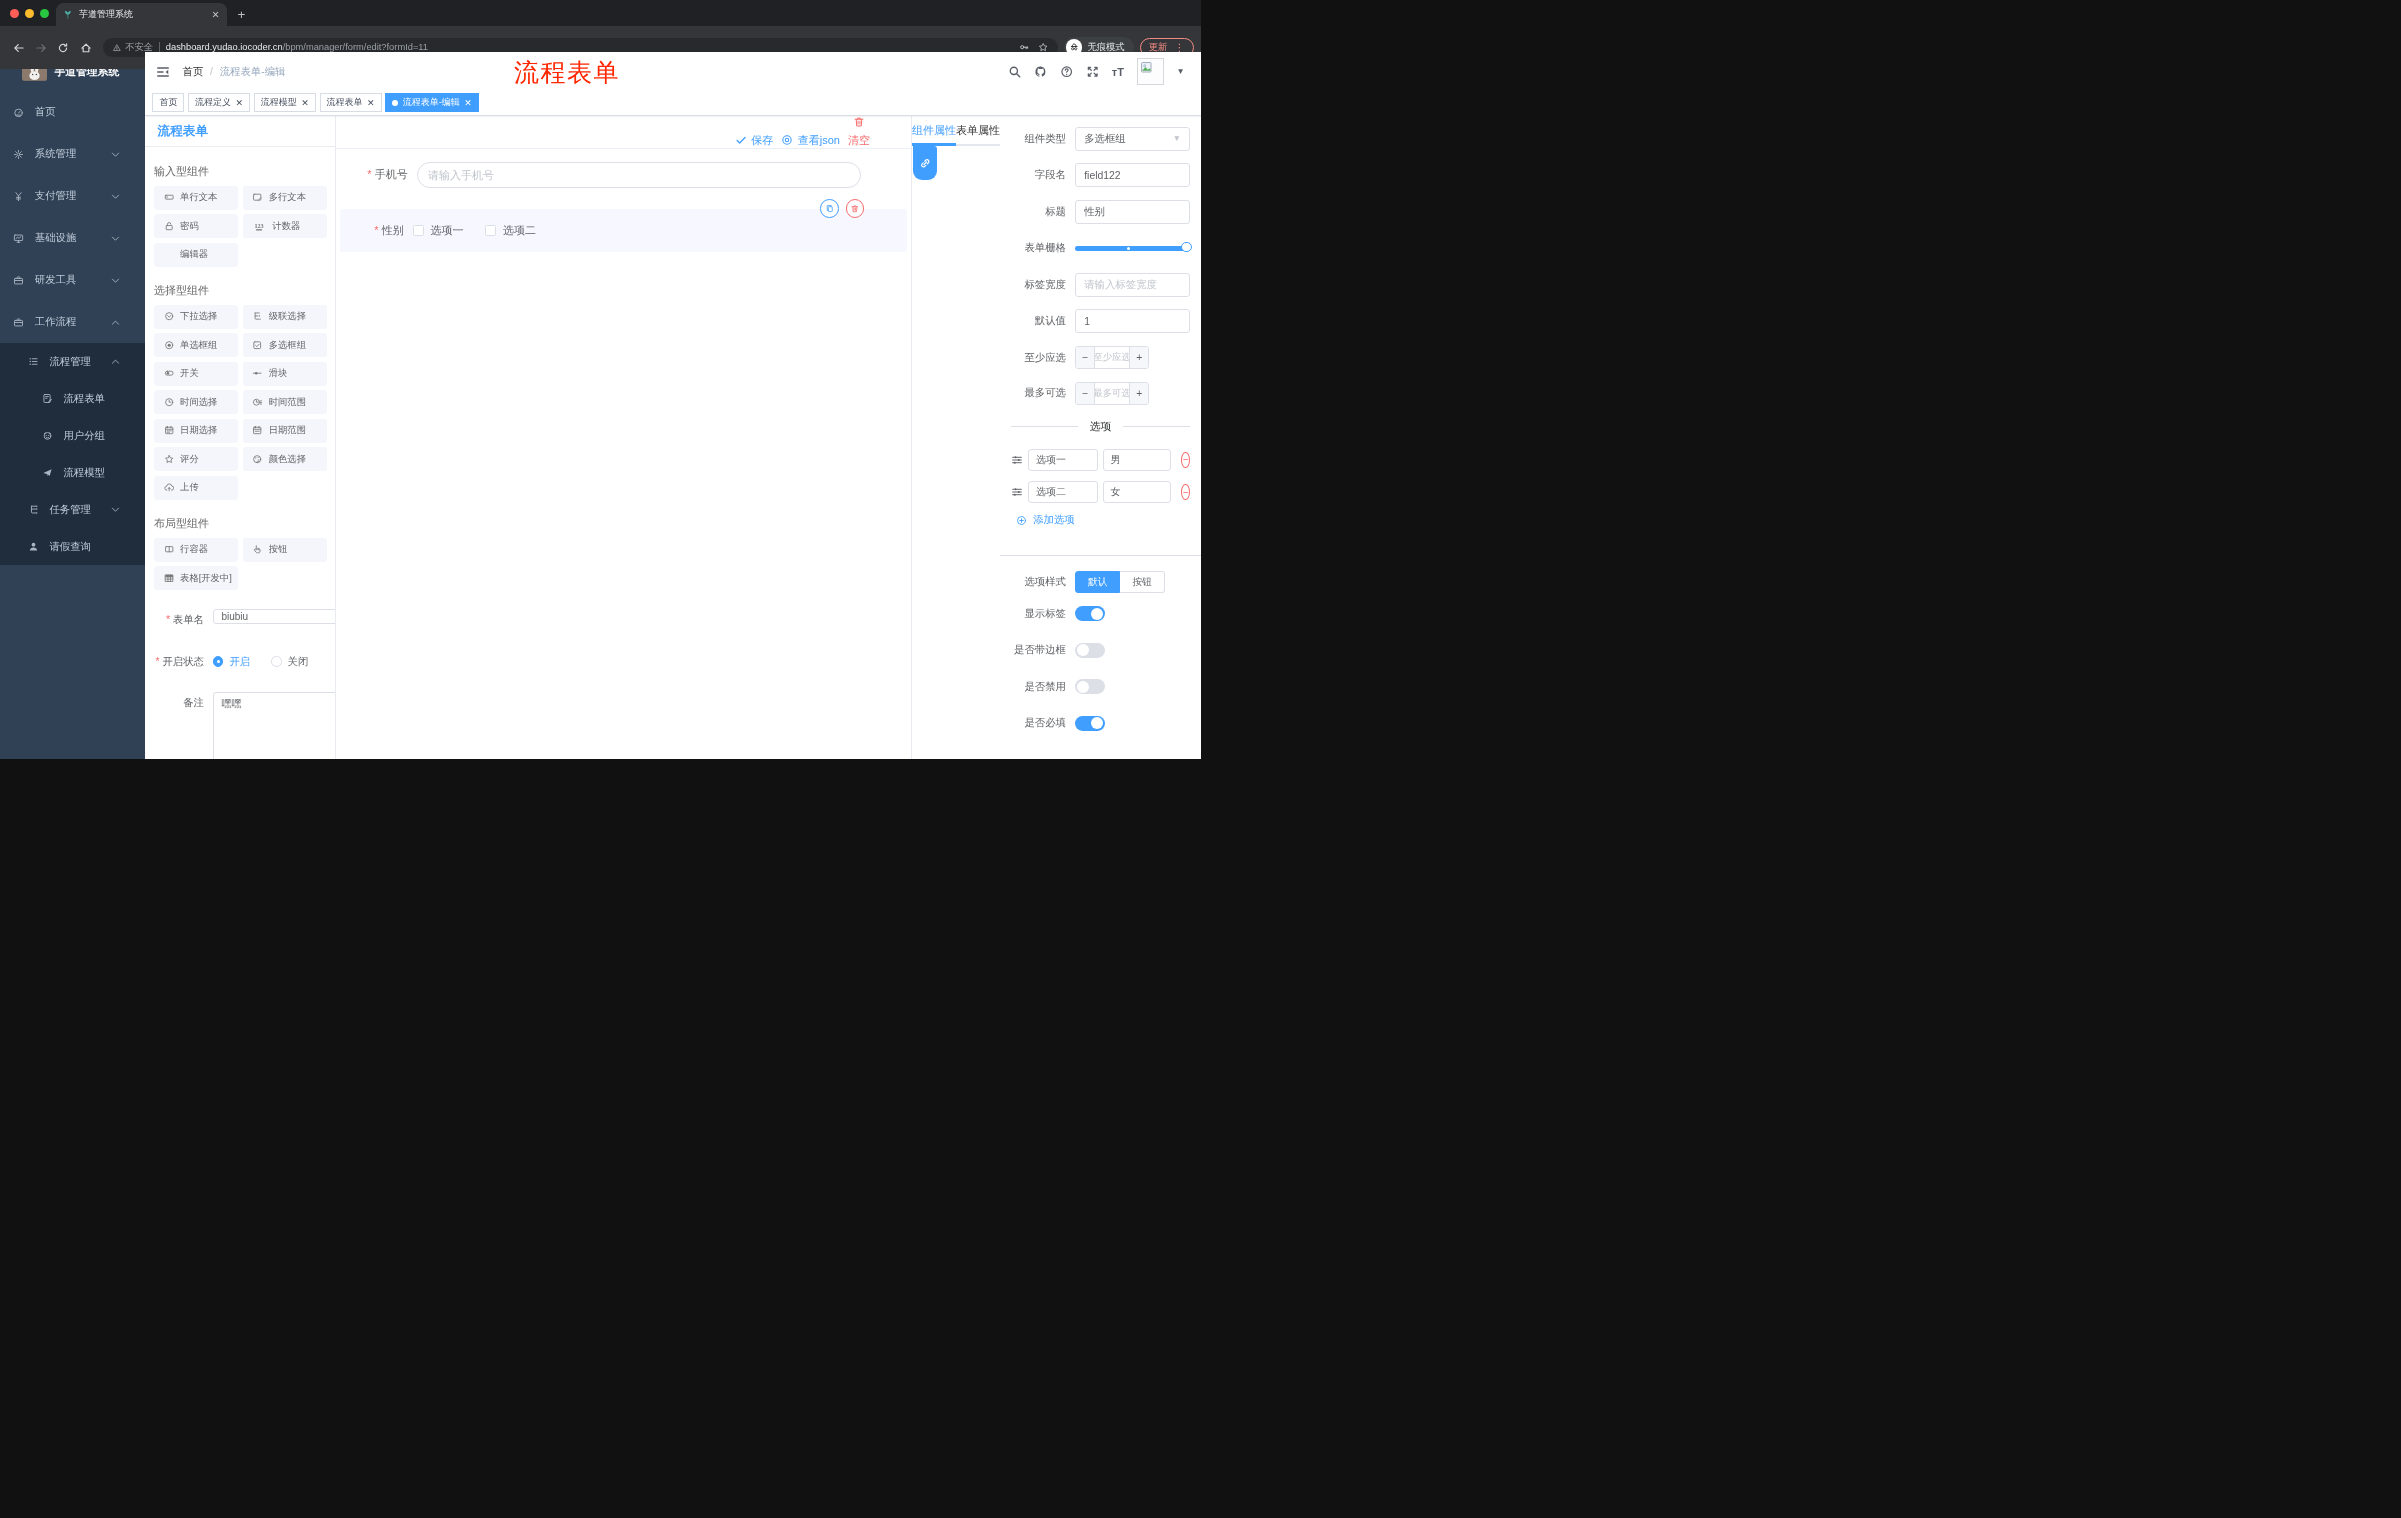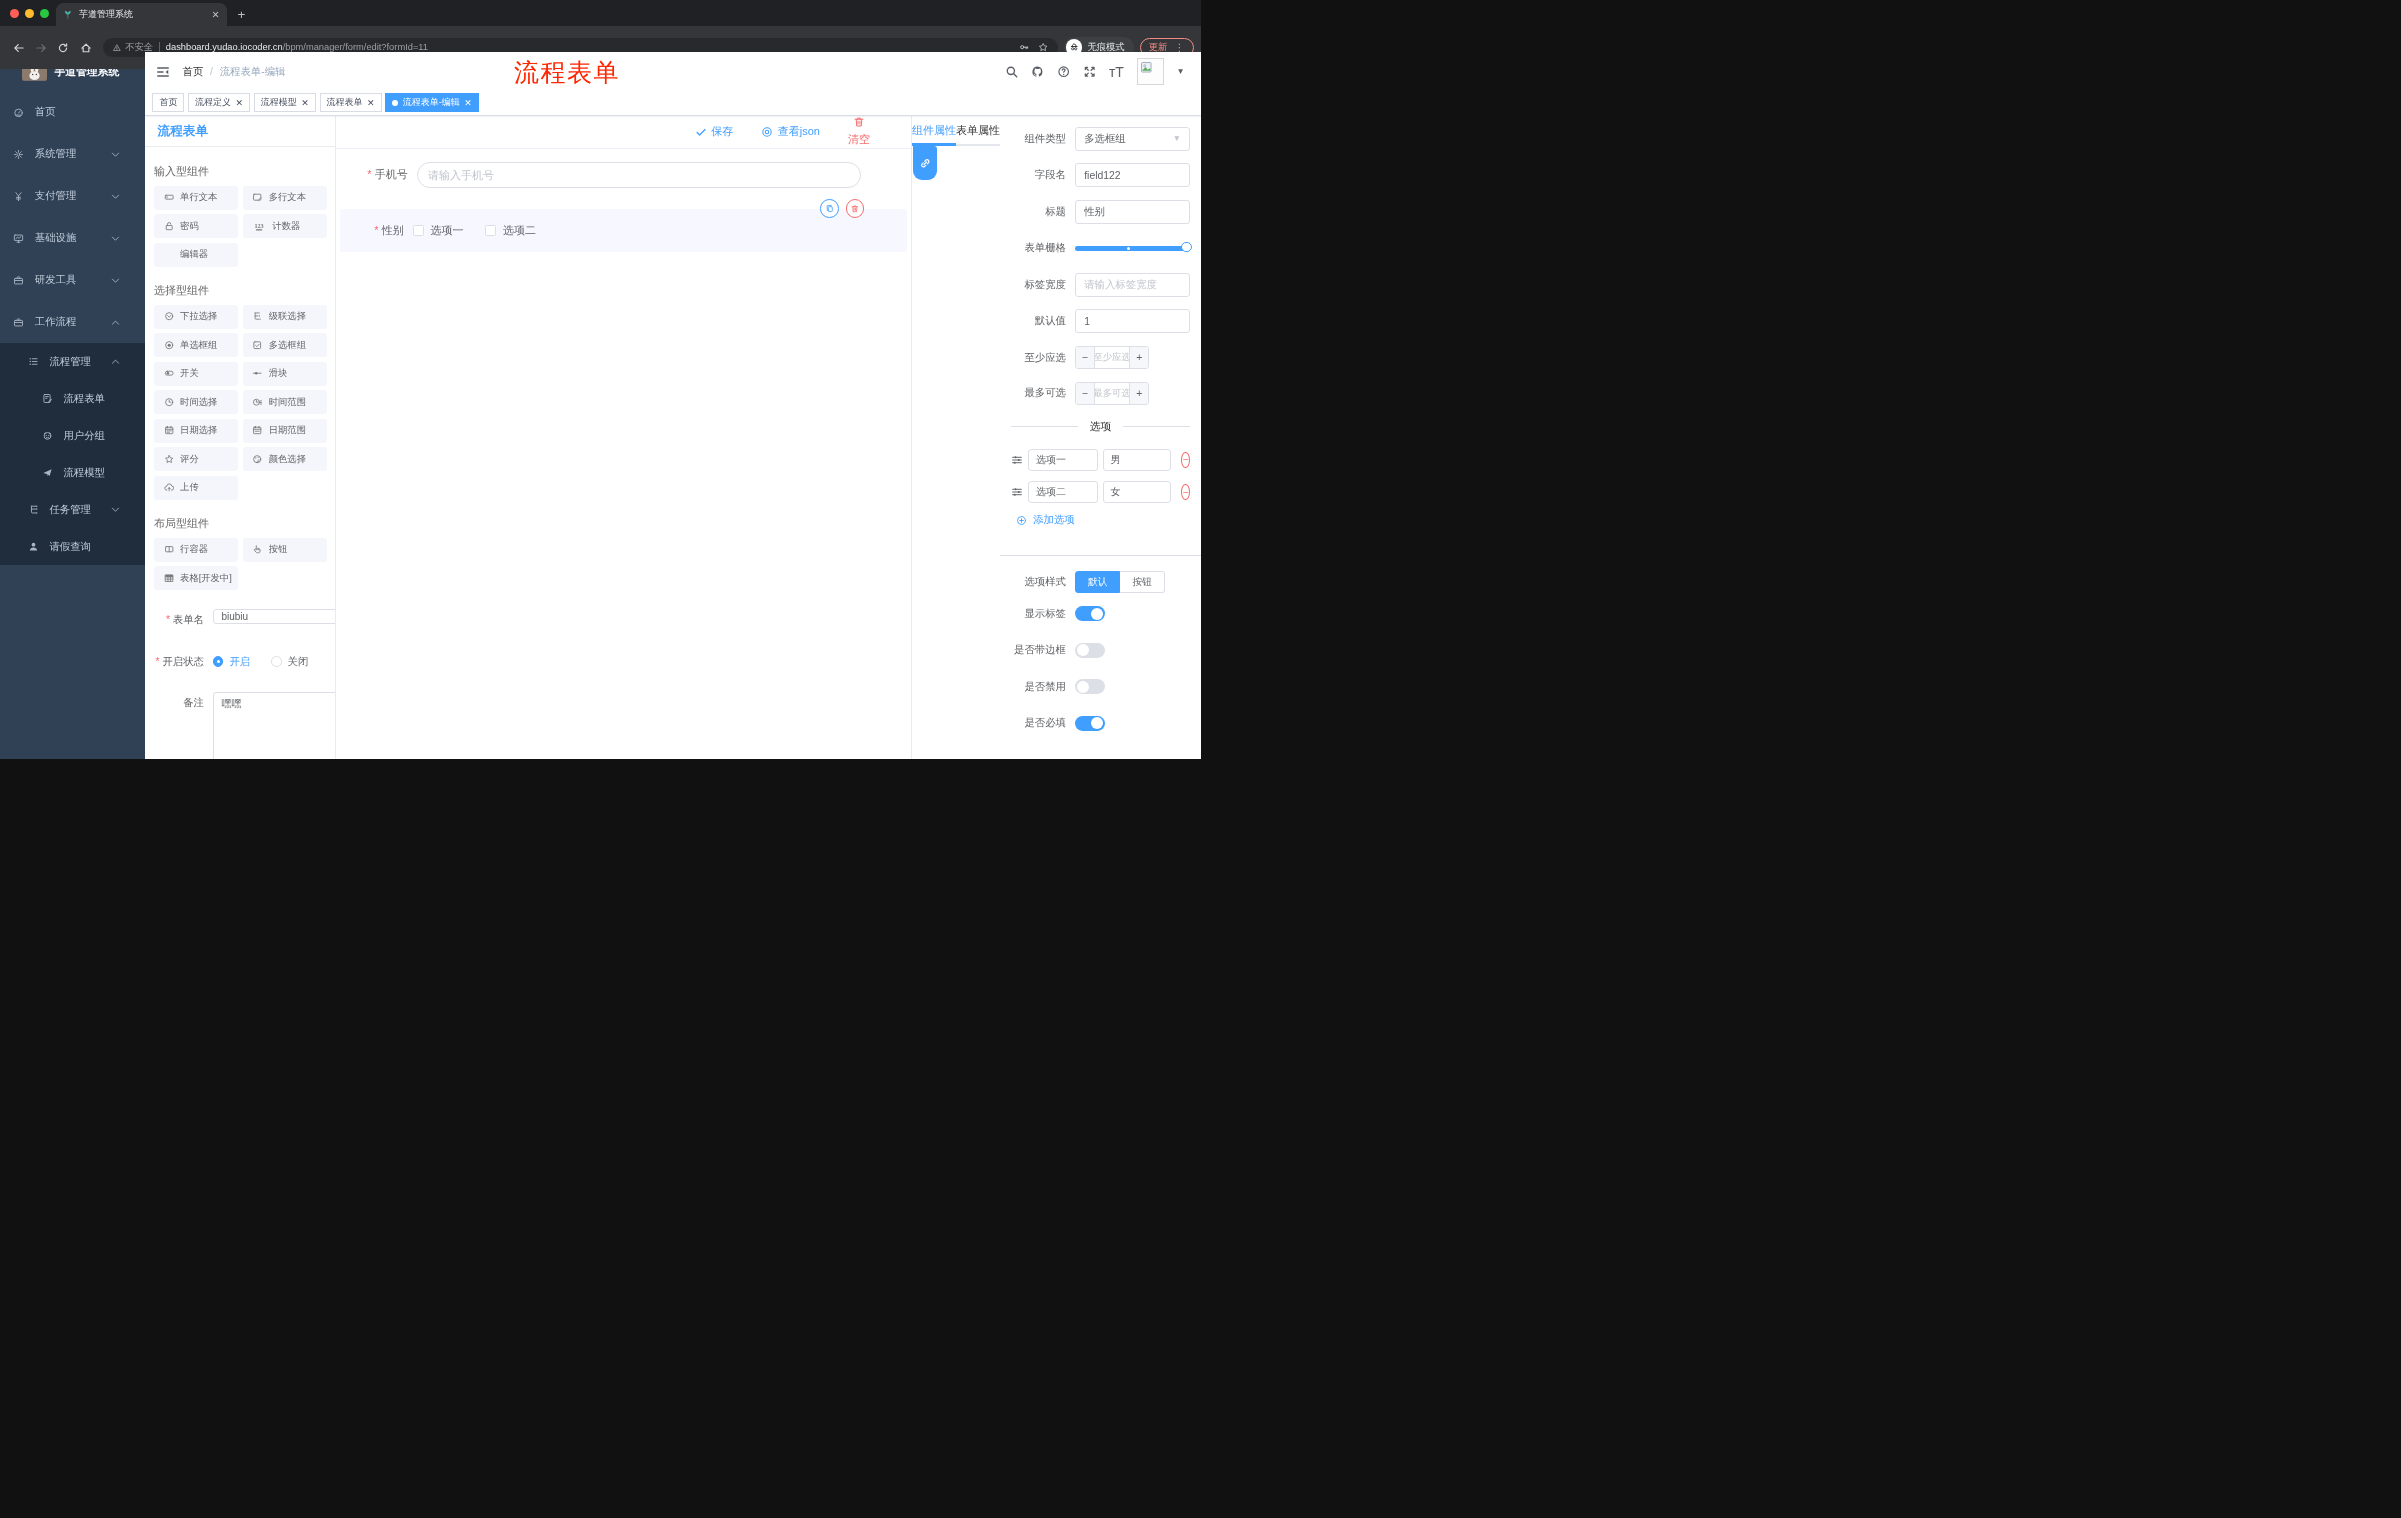--- a/index.html
+++ b/index.html
@@ -52,21 +52,21 @@
   .right-col { flex:1; display:flex; flex-direction:column; min-width:0; }
   .app-header { height:39px; background:#fff; display:flex; align-items:center; position:relative; padding-left:11px; }
   .hamburger { font-size:14px; color:#5a5e66; cursor:pointer; }
   .breadcrumb { display:flex; align-items:center; gap:6.7px; margin-left:12.6px; font-size:10.4px; }
   .bc-home { color:#303133; cursor:pointer; }
   .bc-sep { color:#c0c4cc; }
   .bc-cur { color:#97a8be; }
   .annotation { position:absolute; left:369px; top:3.7px; color:#ff2600; font-size:25px; letter-spacing:1.5px; }
   .hdr-icons { margin-left:auto; display:flex; align-items:center; gap:12.6px; padding-right:16.3px; }
   .hdr-icons .ic { font-size:13.4px; color:#5a5e66; cursor:pointer; }
-  .tT { font-size:14px; font-weight:normal; color:#5a5e66; cursor:pointer; }
+  .tT { font-size:11px; font-weight:bold; color:#5a5e66; cursor:pointer; }
   .avatar { width:27.5px; height:27.5px; border:0.7px solid #d4d7dc; background:#fdfdfd; display:flex;
     align-items:flex-start; justify-content:flex-start; padding:2.2px; cursor:pointer; }
   .avatar .ic { font-size:12.6px; color:#9aa7b5; }
   .caret { font-size:8.2px; color:#5a5e66; cursor:pointer; }
 
   .app-tabbar { height:24.5px; background:#fff; border-bottom:0.7px solid #d8dce5;
     box-shadow:0 0.7px 2.2px rgba(0,0,0,.10); display:flex; align-items:center; padding-left:7.4px; gap:3.7px; position:relative; z-index:2; }
   .tag { height:19.3px; border:0.7px solid #d8dce5; background:#fff; color:#495060; font-size:9px;
     padding:0 6px; display:flex; align-items:center; gap:4.5px; cursor:pointer; }
   .tag .x { font-size:9px; color:inherit; }
@@ -101,22 +101,22 @@
   .radio-item.sel { color:#409EFF; }
   .radio-item.sel .rdot { background:#409EFF; border-color:#409EFF; }
   .radio-item.sel .rdot::after { content:""; position:absolute; left:3px; top:3px; width:3px; height:3px;
     border-radius:50%; background:#fff; }
   .lp-textarea { flex:1; height:74px; border:0.7px solid #dcdfe6; border-radius:3px; padding:4.5px 7.4px;
     font-size:10px; color:#606266; resize:none; outline:none; font-family:inherit; position:relative; }
   .ta-wrap { flex:1; position:relative; }
 
   
   .center-panel { flex:1; display:flex; flex-direction:column; min-width:0; }
-  .canvas-toolbar { height:33px; border-bottom:0.7px solid #ebeef5; display:flex; align-items:center;
-    justify-content:flex-end; gap:28px; padding-right:41px; font-size:11px; flex-shrink:0; }
+  .canvas-toolbar { height:33px; border-bottom:0.7px solid #ebeef5; display:flex; align-items:flex-end;
+    justify-content:flex-end; gap:8px; padding-right:41px; font-size:11px; flex-shrink:0; }
   .tool { color:#409EFF; display:flex; align-items:center; gap:4.5px; cursor:pointer; }
   .tool .ic { font-size:12px; }
   .tool.danger { color:#F56C6C;flex-direction:column; }
   .canvas { flex:1; padding:13.4px 3.7px 0 3.7px; }
   .cv-row { display:flex; align-items:center; }
   .cv-label { width:77px; text-align:right; padding-right:9px; font-size:11px; color:#606266;
     font-weight:500; flex-shrink:0; }
   .cv-input { flex:1; height:26px; border:0.7px solid #dcdfe6; border-radius:13px; margin-right:46px;
     padding:0 10.4px; font-size:11px; color:#606266; outline:none; font-family:inherit; }
   .cv-input::placeholder, .lp-input::placeholder, .rp-input::placeholder { color:#c0c4cc; }

